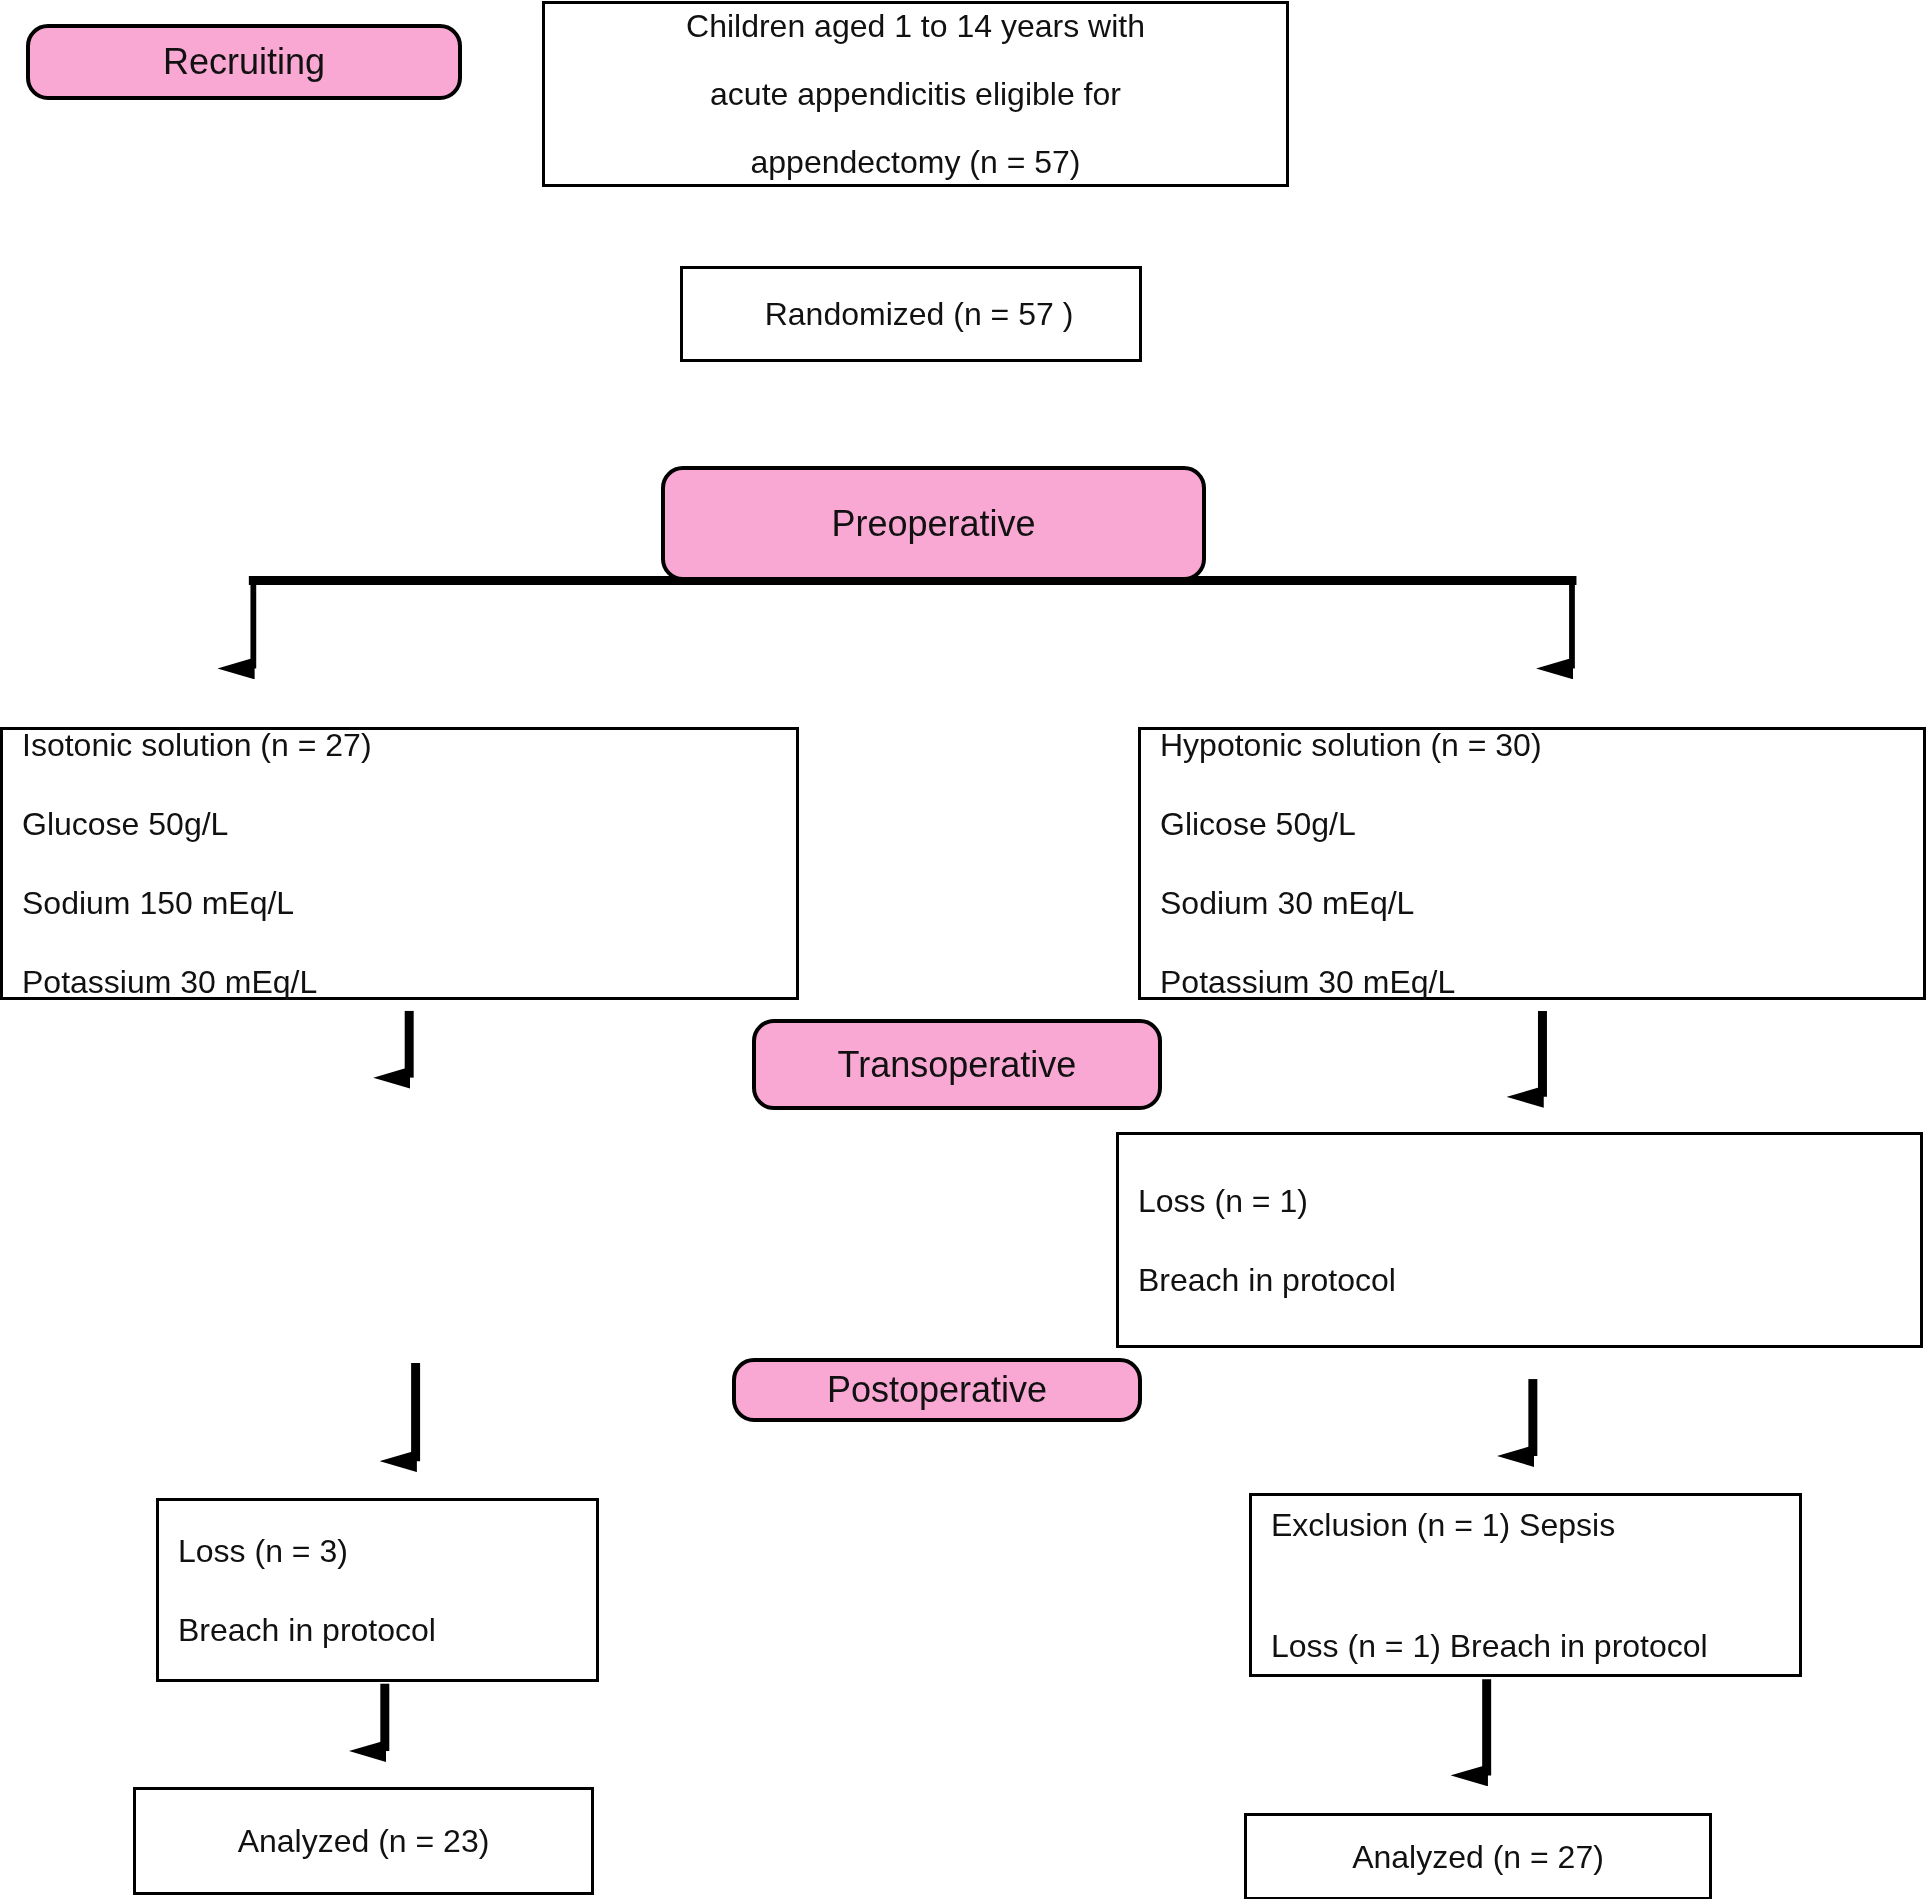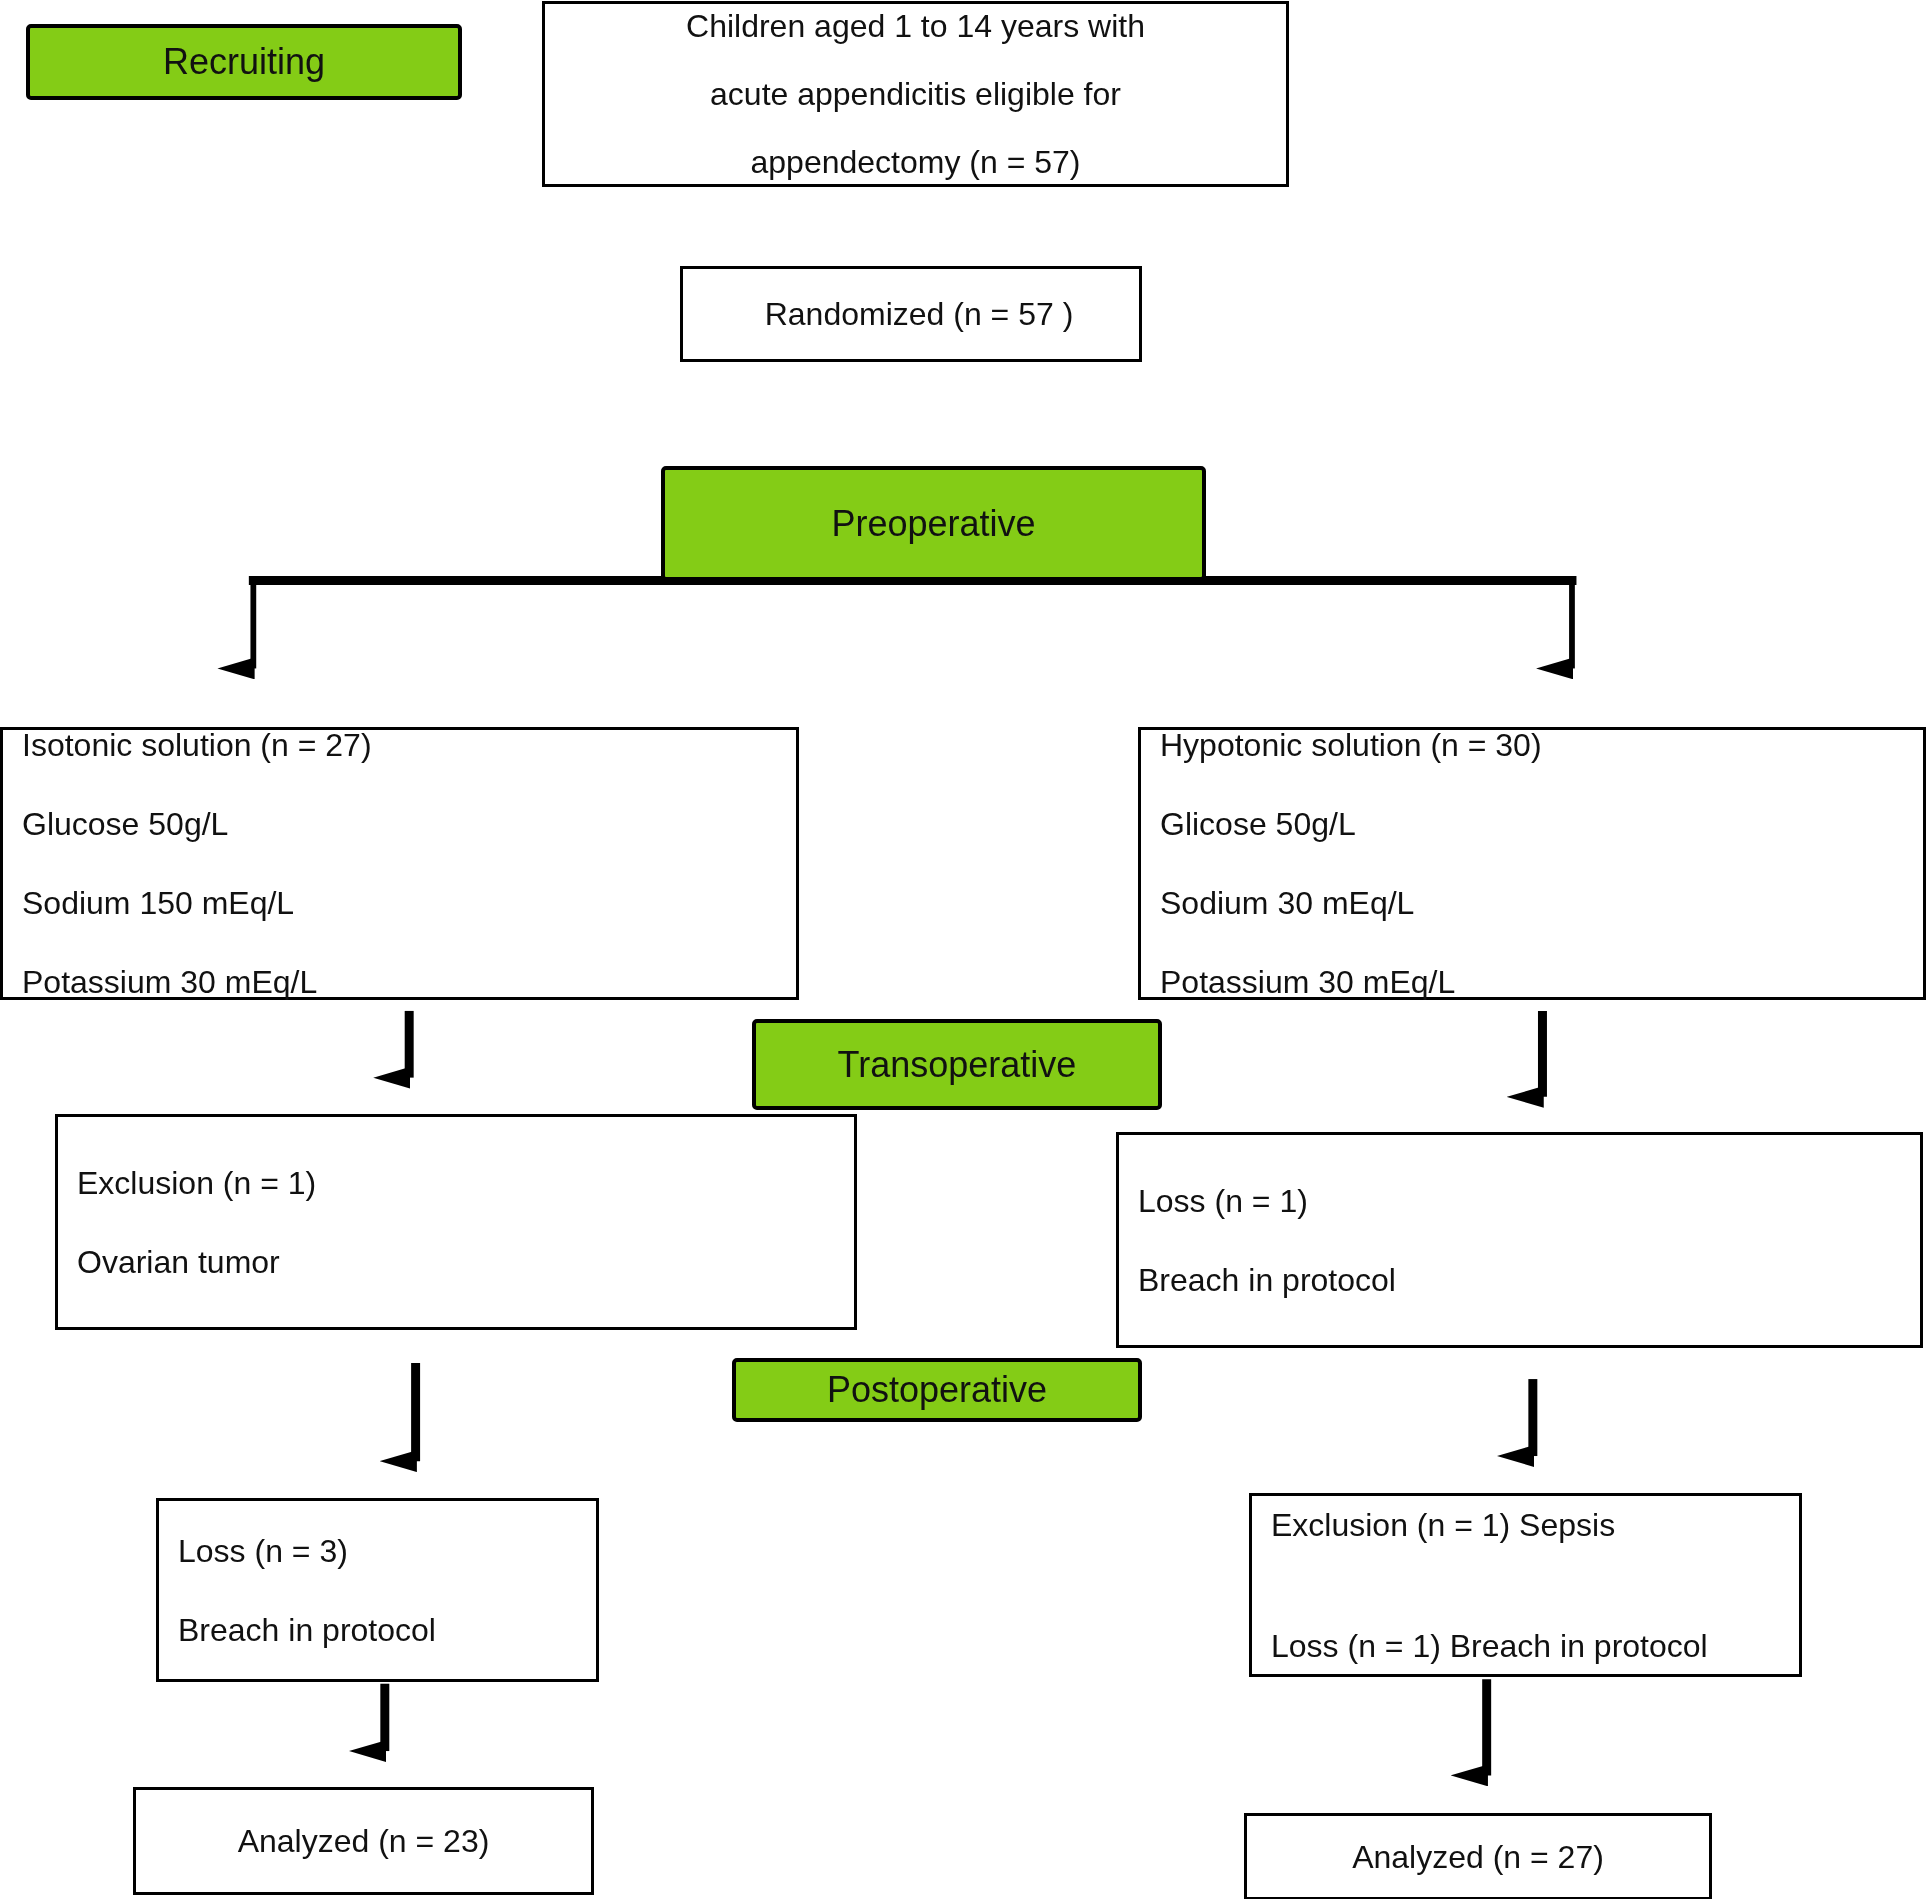--- a/index.html
+++ b/index.html
@@ -38,23 +38,23 @@
     text-align: center;
     gap: 8px;
   }
   .node.left-aligned {
     align-items: flex-start;
     text-align: left;
   }
   .stage-pill {
     position: absolute;
     box-sizing: border-box;
-    background: #84cc16;
+    background: #f9a8d4;
     border: 4.5px solid #000000;
-    border-radius: 5px;
+    border-radius: 22px;
     display: flex;
     align-items: center;
     justify-content: center;
     text-align: right;
   }
   .node-line {
     display: block;
     color: #111111;
     font-size: 32px;
     line-height: 1.0;
@@ -168,24 +168,20 @@
     <span class="node-line pad-h gap-md">Hypotonic solution (n = 30)</span>
     <span class="node-line pad-h gap-md">Glicose 50g/L</span>
     <span class="node-line pad-h gap-md">Sodium 30 mEq/L</span>
     <span class="node-line pad-h">Potassium 30 mEq/L</span>
   </div>
 
   <div class="stage-pill" id="pill-transoperative">
     <span class="pill-label">Transoperative</span>
   </div>
 
-  <div class="node left-aligned" id="box-excl-left">
-    <span class="node-line pad-h gap-md">Exclusion (n = 1)</span>
-    <span class="node-line pad-h">Ovarian tumor</span>
-  </div>
 
   <div class="node left-aligned" id="box-loss-right">
     <span class="node-line pad-h gap-md">Loss (n = 1)</span>
     <span class="node-line pad-h">Breach in protocol</span>
   </div>
 
   <div class="stage-pill" id="pill-postoperative">
     <span class="pill-label">Postoperative</span>
   </div>
 

